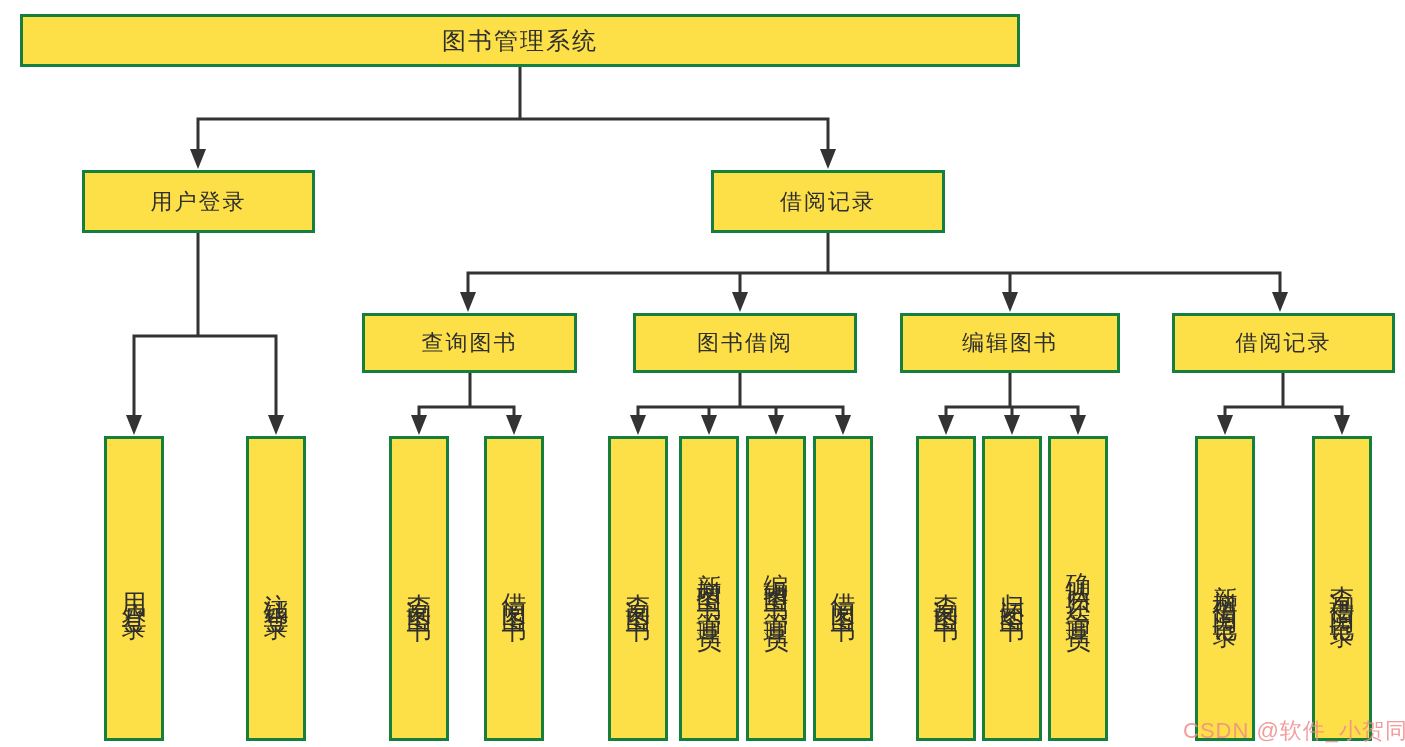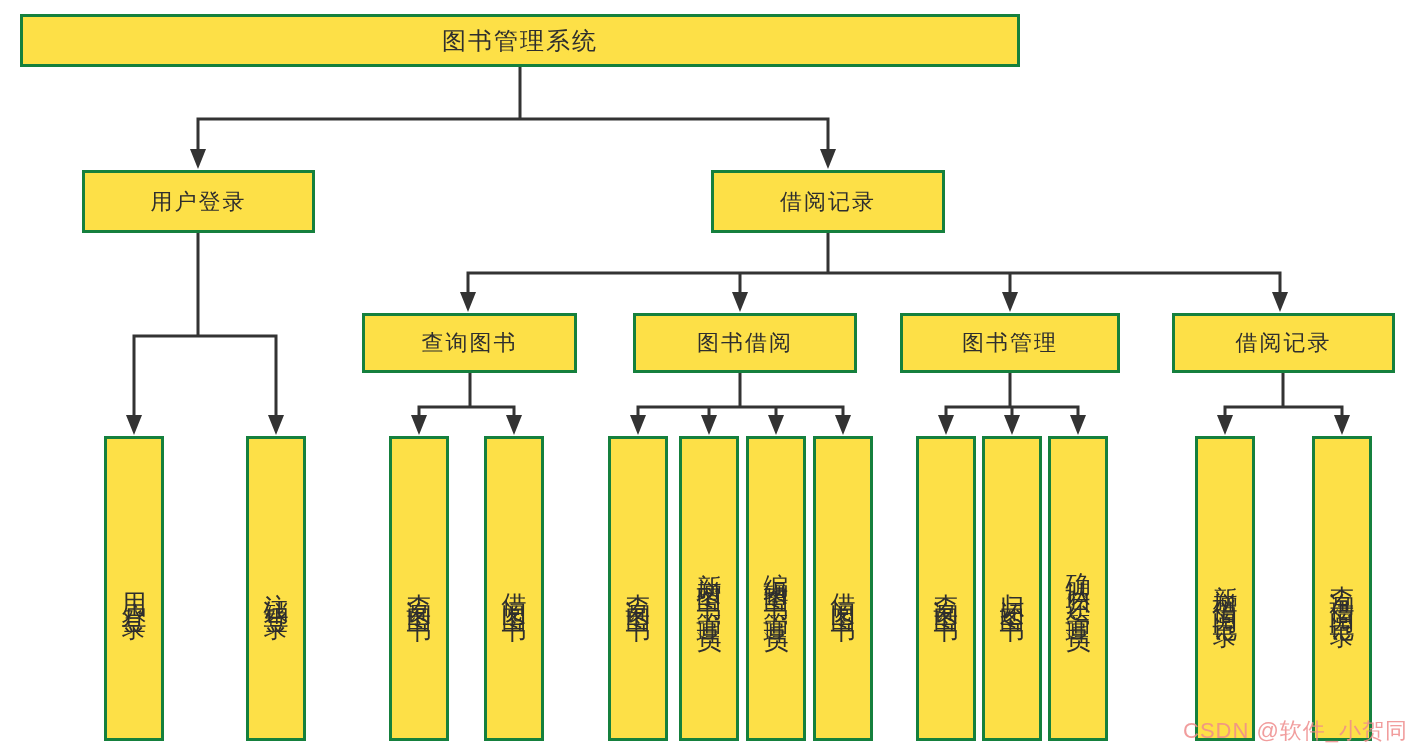--- a/index.html
+++ b/index.html
@@ -138,21 +138,21 @@
     <span class="h-label">借阅记录</span>
   </div>
 
   <div class="node lvl3 n-newbook">
     <span class="h-label">查询图书</span>
   </div>
   <div class="node lvl3 n-borrow">
     <span class="h-label">图书借阅</span>
   </div>
   <div class="node lvl3 n-current">
-    <span class="h-label">图书管理</span>
+    <span class="h-label">编辑图书</span>
   </div>
   <div class="node lvl3 n-records">
     <span class="h-label">借阅记录</span>
   </div>
 
   <div class="node leaf x-134">
     <span class="v-label">用户登录</span>
   </div>
   <div class="node leaf x-276">
     <span class="v-label">注销登录</span>

